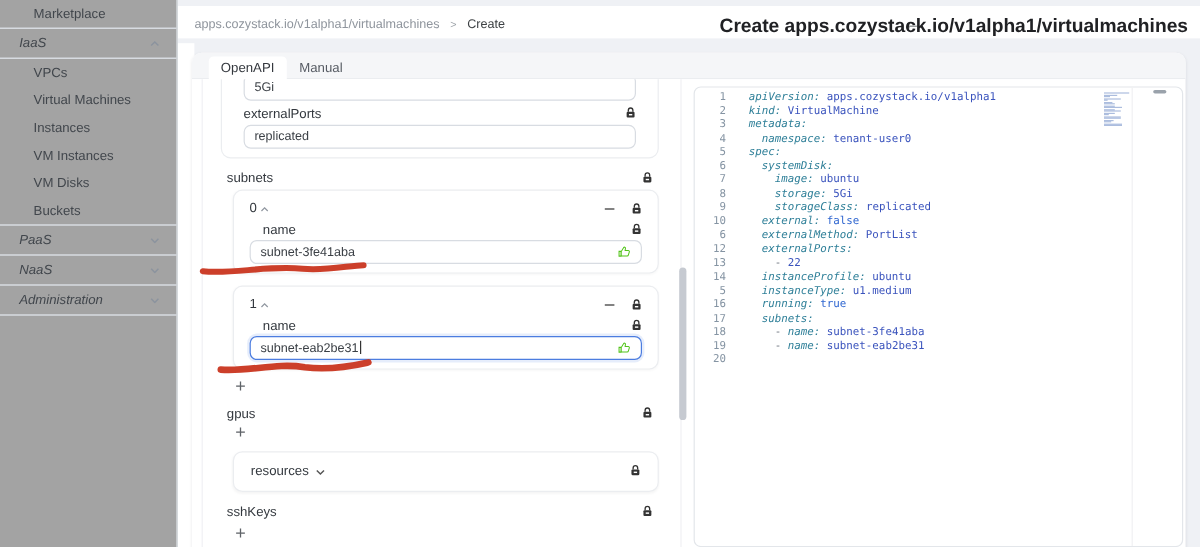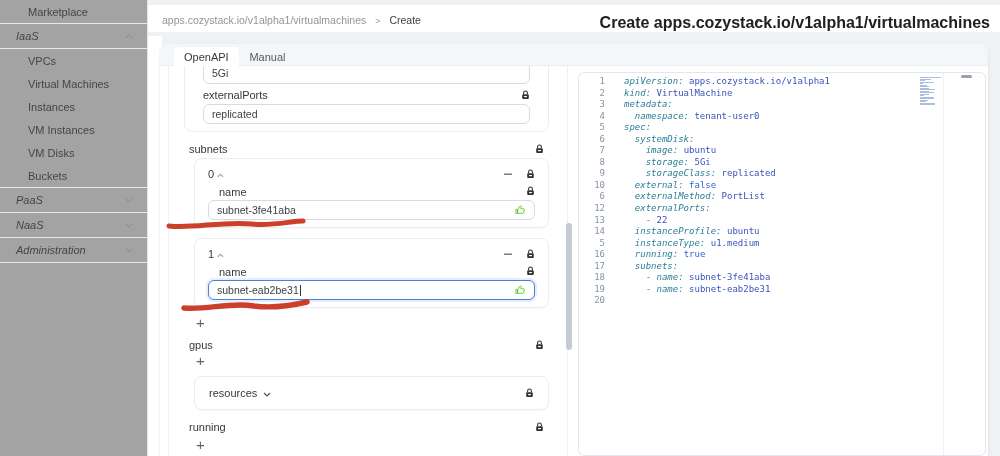--- a/index.html
+++ b/index.html
@@ -290,21 +290,21 @@
             </svg></span>
       </span>
       <span class="lock-slot"><svg class="lk" width="9" height="10" viewBox="0 0 9 10">
             <path d="M2.6 4.2V2.9a1.9 1.9 0 0 1 3.8 0v1.3" fill="none" stroke="#333" stroke-width="1.1"></path>
             <rect x="1.2" y="4.2" width="6.6" height="4.8" rx="0.9" fill="#333"></rect>
             <rect x="3.1" y="6" width="2.8" height="1.2" fill="#fff"></rect>
           </svg></span>
     </div>
 
     <div class="label-row" style="left:20px; right:23px; top:354px; height:13px;">
-      <span class="field-label">running</span>
+      <span class="field-label">sshKeys</span>
       <span class="lock-slot"><svg class="lk" width="9" height="10" viewBox="0 0 9 10">
             <path d="M2.6 4.2V2.9a1.9 1.9 0 0 1 3.8 0v1.3" fill="none" stroke="#333" stroke-width="1.1"></path>
             <rect x="1.2" y="4.2" width="6.6" height="4.8" rx="0.9" fill="#333"></rect>
             <rect x="3.1" y="6" width="2.8" height="1.2" fill="#fff"></rect>
           </svg></span>
     </div>
     <div class="add-btn" style="top:372px;">+</div>
   </section>
 
   <div id="form-scrollthumb" style="left:406px;"></div>

